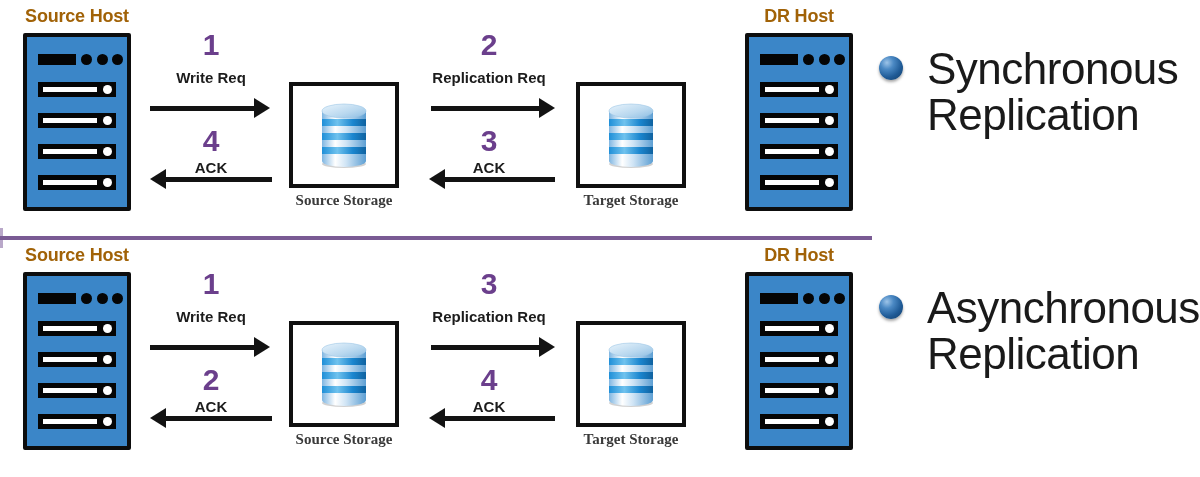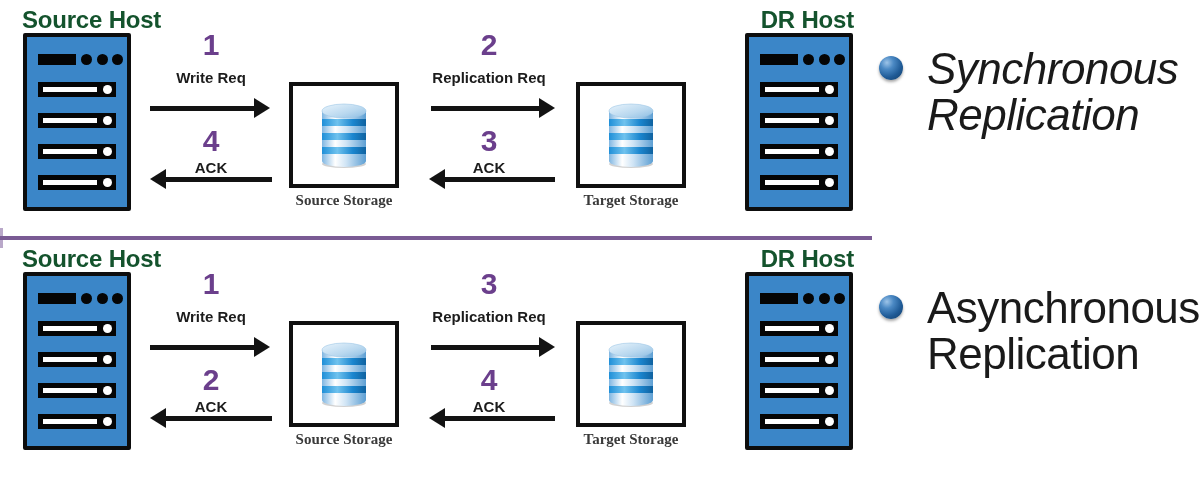--- a/index.html
+++ b/index.html
@@ -19,22 +19,22 @@
     background:#7a5b94;
   }
   .divider-tick{
     position:absolute;left:0;top:228px;width:3px;height:20px;background:#b9a8c9;
   }
 
   
   .host{position:absolute;}
   .host-label{
     position:absolute;left:0;top:0;width:100%;
-    text-align:right;
-    font-size:24px;font-weight:bold;color:#14532d;
+    text-align:center;
+    font-size:18px;font-weight:bold;color:#a16207;
     letter-spacing:-0.2px;
     white-space:nowrap;
   }
   .host-box{
     position:absolute;top:27px;left:50%;transform:translateX(-50%);
     width:108px;height:178px;
     background:#3b86c8;
     border:4px solid #0d0d0d;
     border-radius:2px;
     box-sizing:border-box;
@@ -234,21 +234,21 @@
           <span class="bar"></span>
           <span class="knob"></span>
         </div>
       <div class="host-slot" style="top:138px;">
           <span class="bar"></span>
           <span class="knob"></span>
         </div>
     </div>
   </div>
 
-  <div class="legend" style="left:879px;top:46px;font-style:italic;">
+  <div class="legend" style="left:879px;top:46px;">
     <span class="legend-bullet"></span>
     <span class="legend-text">Synchronous
 Replication</span>
   </div>
 </div>
 
 <div class="divider-tick"></div>
 <div class="divider"></div>
 
 <div class="panel" id="panel-async">

